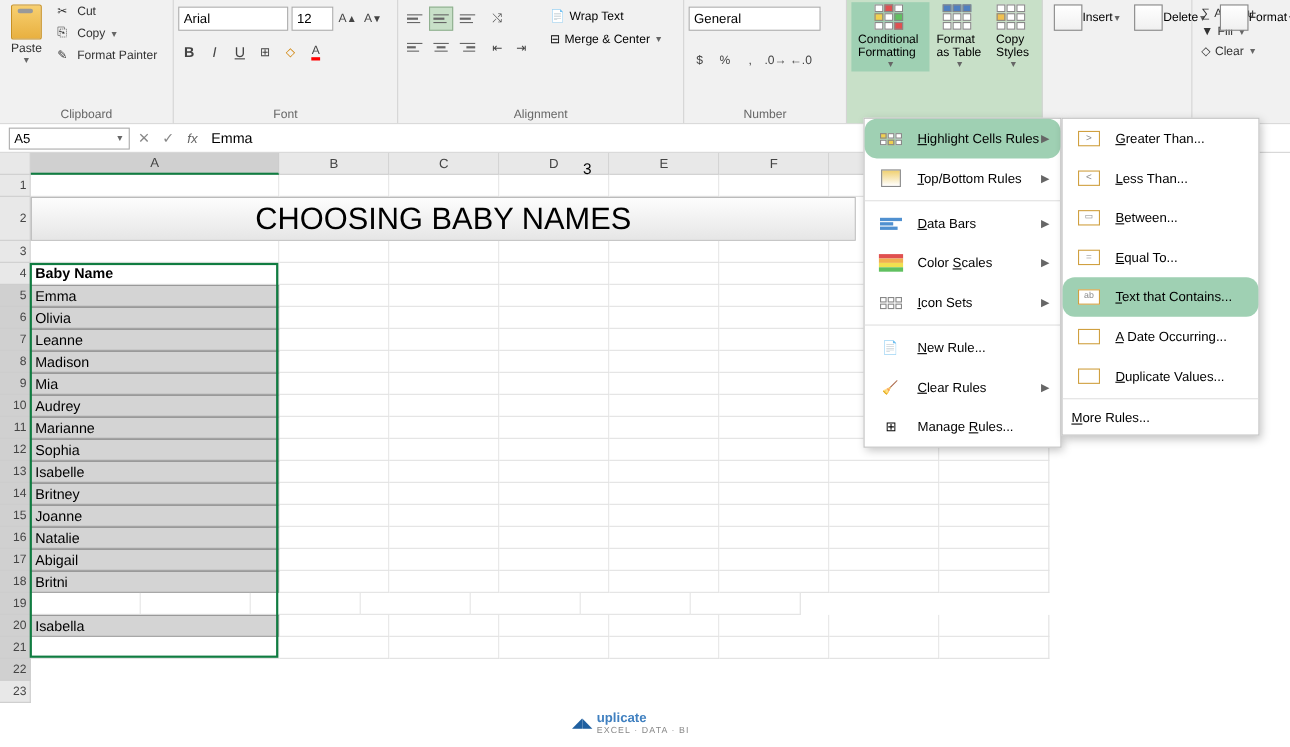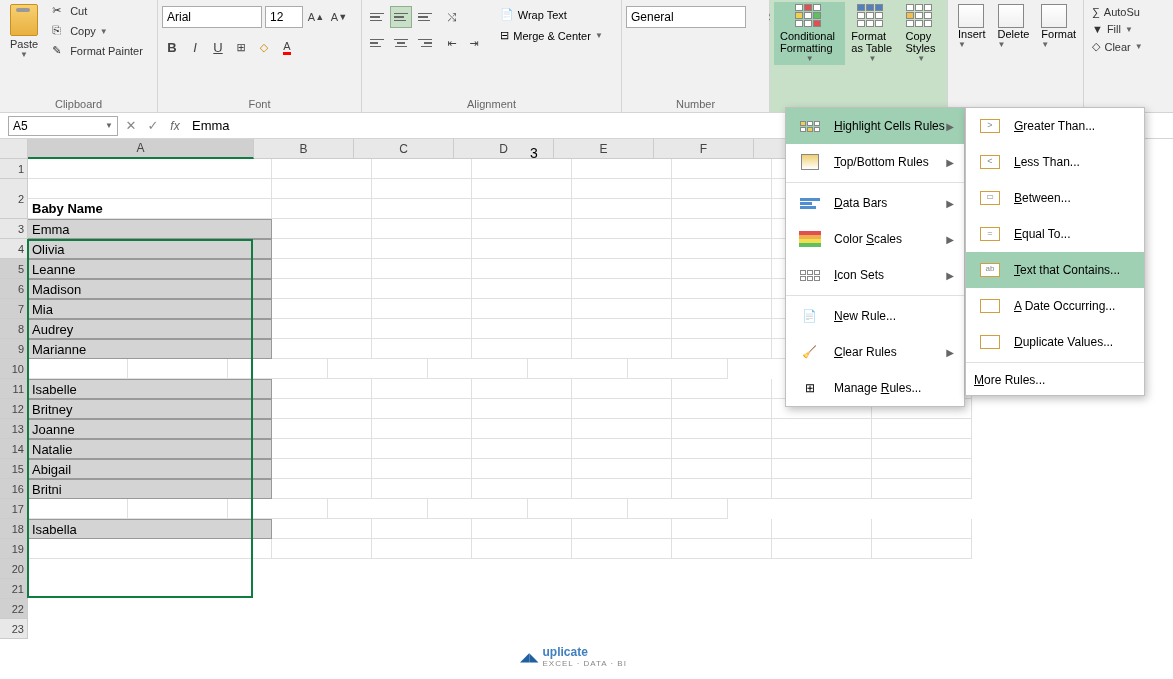--- a/index.html
+++ b/index.html
@@ -46,21 +46,21 @@
 .style-btn { display: flex; flex-direction: column; align-items: center; padding: 2px 6px; cursor: pointer; font-size: 11px; text-align: left; }
 .style-btn.active { background: #9FD0B3; }
 .cf-icon { width: 30px; height: 26px; position: relative; }
 .cf-grid { display: grid; grid-template-columns: repeat(3, 8px); grid-template-rows: repeat(3, 7px); gap: 1px; }
 .cf-cell { background: #fff; border: 1px solid #888; }
 .cf-cell.r { background: #e05050; }
 .cf-cell.y { background: #f0d050; }
 .cf-cell.g { background: #60c060; }
 
 
-.cells-btn { display: flex; flex-direction: column; padding: 2px 6px; cursor: pointer; font-size: 11px; }
+.cells-btn { display: flex; flex-direction: row; align-items: center; padding: 2px 6px; cursor: pointer; font-size: 11px; }
 .cells-icon { width: 26px; height: 24px; border: 1px solid #888; background: linear-gradient(#fff,#f0f0f0); position: relative; }
 
 
 .formula-bar { display: flex; align-items: center; height: 26px; border-bottom: 1px solid #d4d4d4; background: #fff; }
 .name-box { width: 110px; border: 1px solid #ababab; height: 20px; margin: 0 2px 0 8px; padding: 0 4px; font-size: 12px; display: flex; align-items: center; justify-content: space-between; }
 .fb-btn { width: 22px; height: 22px; display: flex; align-items: center; justify-content: center; color: #888; cursor: pointer; font-size: 13px; }
 .fx { font-style: italic; font-size: 12px; color: #666; }
 .formula-input { flex: 1; border: none; height: 20px; padding: 0 6px; font-size: 13px; outline: none; }
 
 
@@ -68,34 +68,34 @@
 .row-headers { width: 28px; }
 .row-h { height: 20px; background: #e8e8e8; border-bottom: 1px solid #ccc; border-right: 1px solid #ccc; font-size: 11px; color: #444; display: flex; align-items: center; justify-content: flex-end; padding-right: 3px; }
 .row-h.sel { background: #d0d0d0; }
 .col-headers { display: flex; height: 20px; }
 .col-h { background: #e8e8e8; border-right: 1px solid #ccc; border-bottom: 1px solid #ccc; font-size: 12px; color: #444; display: flex; align-items: center; justify-content: center; }
 .col-h.sel { background: #d0d0d0; border-bottom: 2px solid #107c41; }
 .corner { width: 28px; height: 20px; background: #e8e8e8; border-right: 1px solid #ccc; border-bottom: 1px solid #ccc; }
 .grid-body { position: relative; }
 .data-row { display: flex; height: 20px; }
 .cell { border-right: 1px solid #e0e0e0; border-bottom: 1px solid #e0e0e0; font-size: 13px; padding: 0 4px; display: flex; align-items: center; background: #fff; overflow: hidden; white-space: nowrap; }
-.colA { width: 244px; }
+.colA { width: 226px; }
 .colO { width: 100px; }
 
 .title-cell { font-size: 28px; background: linear-gradient(#fdfdfd,#e6e6e6); justify-content: center; border: 1px solid #bbb; height: 40px !important; width: 750px; }
 .header-cell { font-weight: bold; background: #fff; }
 .sel-range .cell.colA { background: #d4d4d4; border-top: 1px solid #999; border-bottom: 1px solid #999; border-right: 1px solid #999; }
 .sel-border { position: absolute; border: 2px solid #107c41; pointer-events: none; }
 .value-3 { position: absolute; left: 530px; top: 145px; font-size: 14px; }
 
 
 .menu { position: absolute; background: #fff; border: 1px solid #c0c0c0; box-shadow: 2px 3px 8px rgba(0,0,0,0.25); font-size: 12px; }
 .menu1 { left: 785px; top: 107px; width: 180px; }
 .menu2 { left: 965px; top: 107px; width: 180px; }
-.menu-item { display: flex; align-items: center; padding: 8px 10px; cursor: pointer; position: relative; }
+.menu-item { display: flex; align-items: center; padding: 8px 10px; cursor: pointer; position: relative; border-radius: 11px; }
 .menu-item.hl { background: #9FD0B3; }
 .m-icon { width: 28px; height: 20px; margin-right: 10px; display: flex; align-items: center; justify-content: center; }
 .m-label { flex: 1; }
 .m-label u { text-decoration: underline; }
 .m-arrow { color: #666; font-size: 10px; }
 .menu-sep { height: 1px; background: #e0e0e0; margin: 2px 0; }
 .menu-footer { padding: 8px; cursor: pointer; }
 
 .bar-icon { display: flex; flex-direction: column; gap: 1px; }
 .bar-icon div { height: 3px; }
@@ -217,21 +217,21 @@
             <span>⊟</span>
             <span>Merge &amp; Center</span>
             <span class="drop-arrow">▼</span>
           </div>
       </div>
     </div>
     <div class="group-label">Alignment</div>
   </div>
 
   <div class="ribbon-group" style="width:148px">
-    <div class="group-content" style="flex-direction:row; gap:16px; padding-top:4px">
+    <div class="group-content" style="flex-direction:column; gap:16px; padding-top:4px">
       <input class="num-select" value="General" style="">
       <div class="font-row">
         <button class="tiny-btn">$</button>
         <button class="tiny-btn">%</button>
         <button class="tiny-btn">,</button>
         <button class="tiny-btn">.0→</button>
         <button class="tiny-btn">←.0</button>
       </div>
     </div>
     <div class="group-label">Number</div>
@@ -394,20 +394,23 @@
       <div class="data-row">
             <div class="cell colA"></div>
             <div class="cell colO"></div>
             <div class="cell colO"></div>
             <div class="cell colO"></div>
             <div class="cell colO"></div>
             <div class="cell colO"></div>
             <div class="cell colO"></div>
             <div class="cell colO"></div>
           </div>
+          <div class="data-row" style="height: 40px;">
+            <div class="cell title-cell">CHOOSING BABY NAMES</div>
+          </div>
           <div class="data-row">
             <div class="cell colA"></div>
             <div class="cell colO"></div>
             <div class="cell colO"></div>
             <div class="cell colO"></div>
             <div class="cell colO"></div>
             <div class="cell colO"></div>
             <div class="cell colO"></div>
             <div class="cell colO"></div>
           </div>
@@ -485,20 +488,21 @@
             <div class="cell colA">Marianne</div>
             <div class="cell colO"></div>
             <div class="cell colO"></div>
             <div class="cell colO"></div>
             <div class="cell colO"></div>
             <div class="cell colO"></div>
             <div class="cell colO"></div>
             <div class="cell colO"></div>
           </div>
           <div class="data-row sel-range">
+            <div class="cell colA">Sophia</div>
             <div class="cell colO"></div>
             <div class="cell colO"></div>
             <div class="cell colO"></div>
             <div class="cell colO"></div>
             <div class="cell colO"></div>
             <div class="cell colO"></div>
             <div class="cell colO"></div>
           </div>
           <div class="data-row sel-range">
             <div class="cell colA">Isabelle</div>

